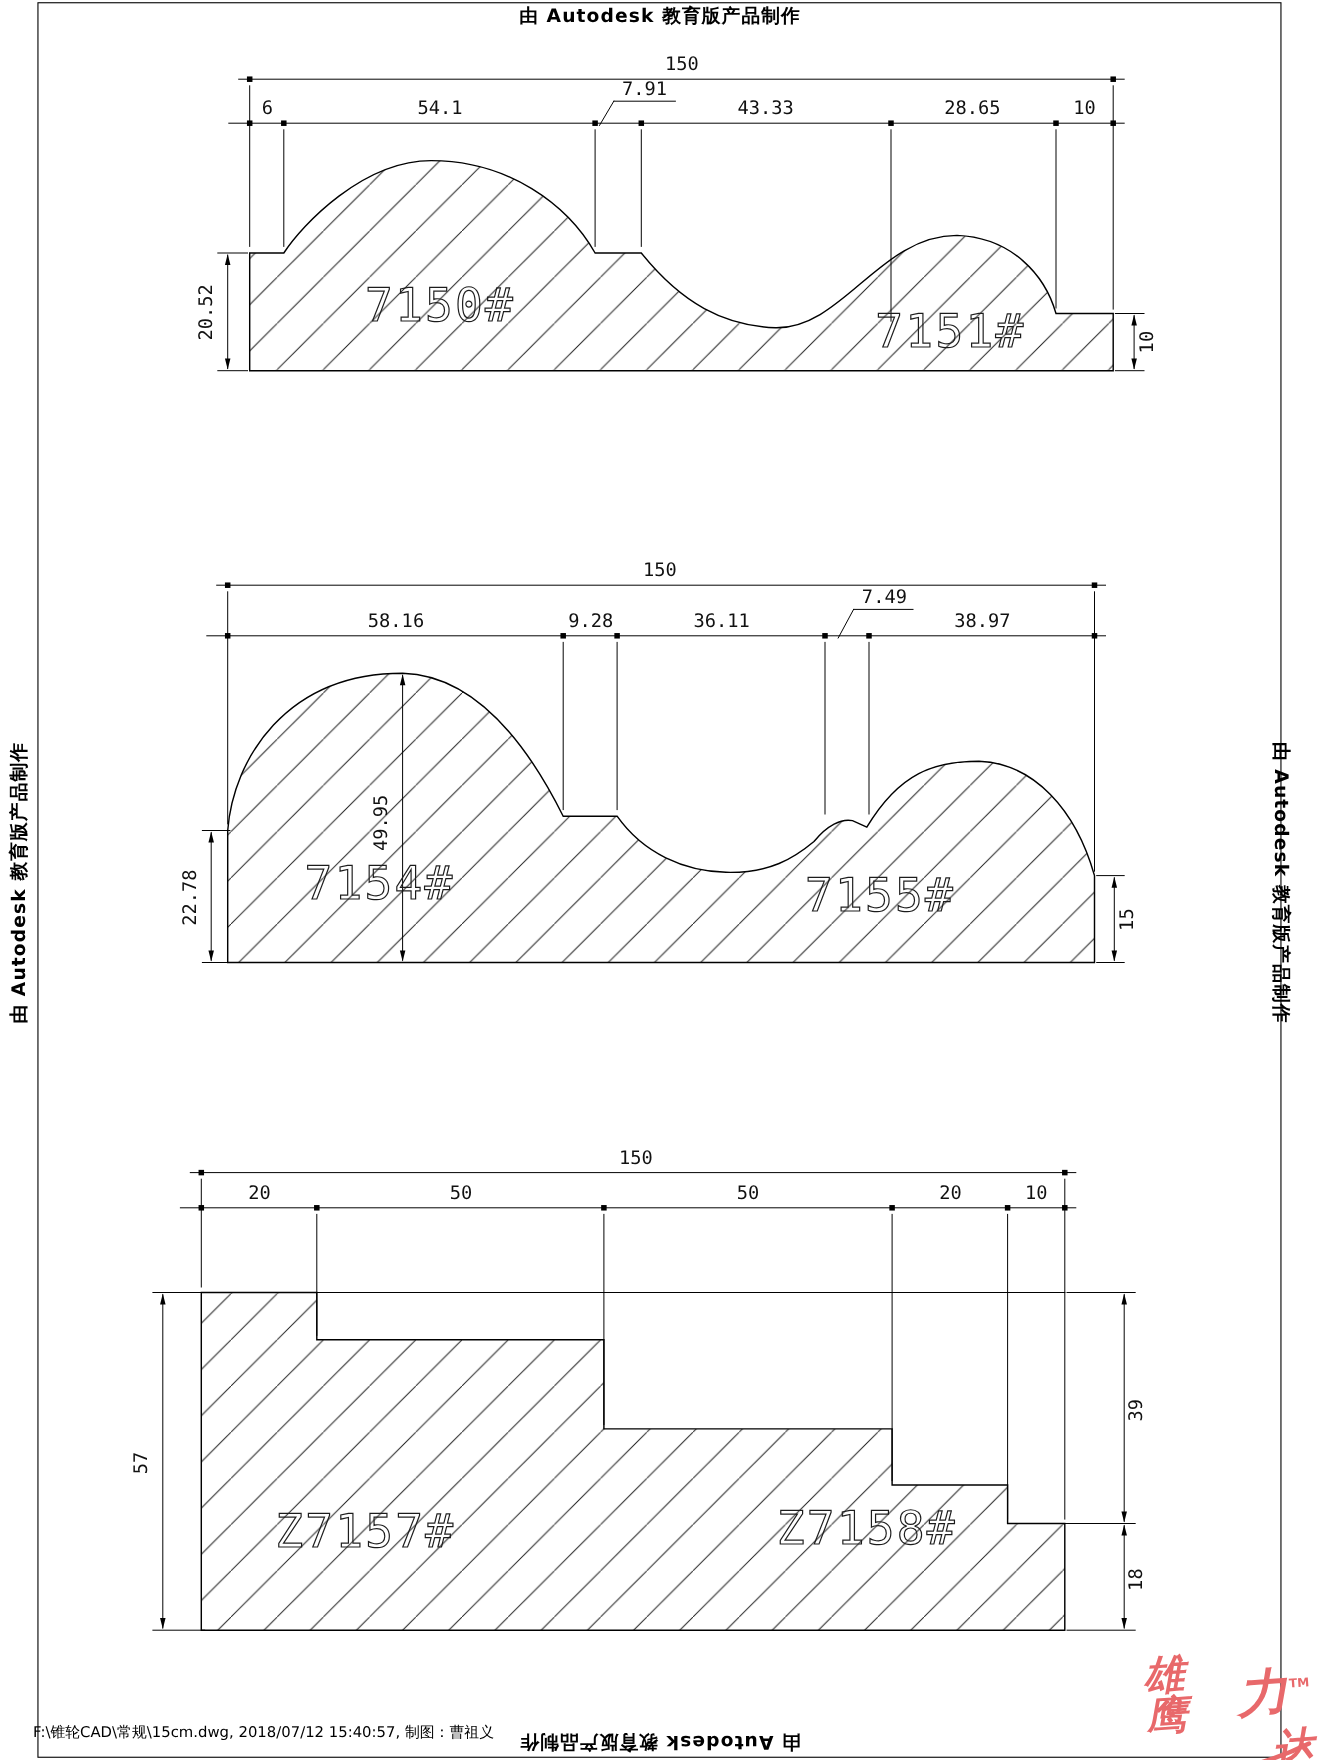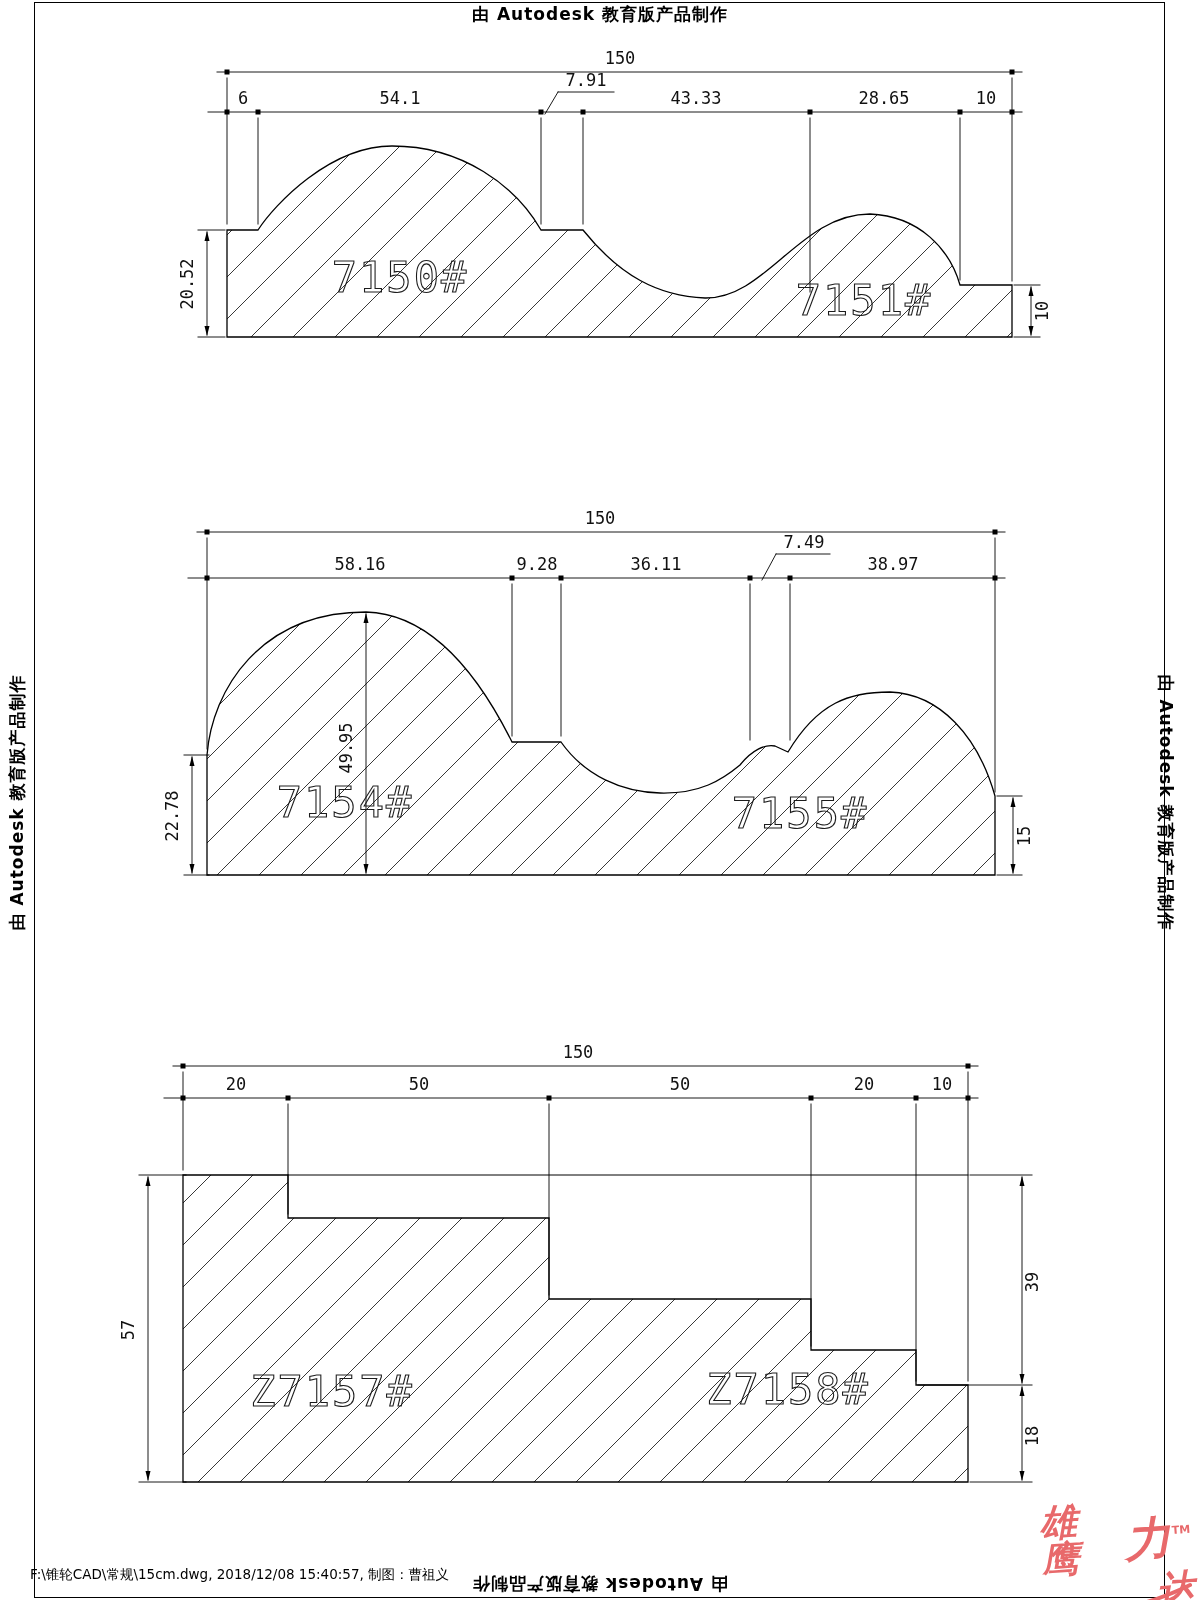--- a/index.html
+++ b/index.html
@@ -238,21 +238,21 @@
     <text class="lbltxt" x="332" y="1406" text-anchor="middle">Z7157#</text>
     <text class="lbltxt" x="788" y="1404" text-anchor="middle">Z7158#</text>
   </g>
 </svg>
 
 <div class="abs autodesk title-top">由 Autodesk 教育版产品制作</div>
 <div class="abs autodesk title-bottom">由 Autodesk 教育版产品制作</div>
 <div class="abs autodesk title-left">由 Autodesk 教育版产品制作</div>
 <div class="abs autodesk title-right">由 Autodesk 教育版产品制作</div>
 
-<div class="abs footer-info">F:\锥轮CAD\常规\15cm.dwg, 2018/12/08 15:40:57, 制图：曹祖义</div>
+<div class="abs footer-info">F:\锥轮CAD\常规\15cm.dwg, 2018/07/12 15:40:57, 制图：曹祖义</div>
 
 <div class="abs logo">
   <div class="row">
     <span class="c1">雄鹰</span>
     <span class="c2">力</span>
     <span class="tm">TM</span>
   </div>
   <div class="row" style="justify-content:flex-end;margin-top:-14px;">
     <span class="c3">达</span>
   </div>

